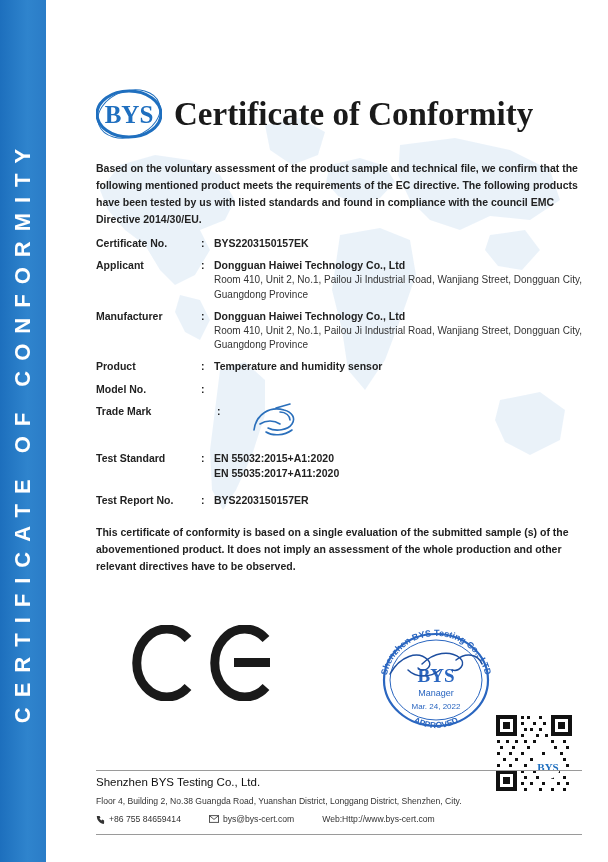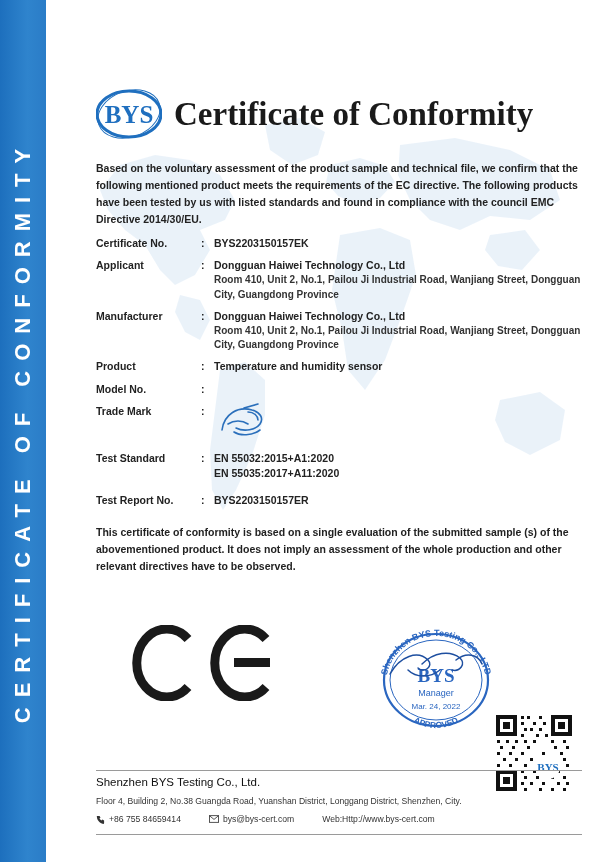--- a/index.html
+++ b/index.html
@@ -133,29 +133,29 @@
     line-height: 1.45;
   }
   .row .value {
     flex: 1 1 auto;
     font-size: 10.5px;
     font-weight: bold;
     color: #222;
     line-height: 1.45;
   }
   .row .value .sub {
-    font-weight: bold;
+    font-weight: normal;
     font-size: 10px;
     color: #333;
     line-height: 1.42;
     display: block;
   }
   .row.gap { margin-bottom: 12px; }
   .row.tall { min-height: 34px; }
-  .row.trade { min-height: 40px; }
+  .row.trade { min-height: 40px; gap: 16px; }
   .value-std { line-height: 1.75; }
   
   .trademark-mark {
     position: relative;
     width: 80px;
     height: 40px;
     margin-top: -4px;
   }
   
   .closing {

